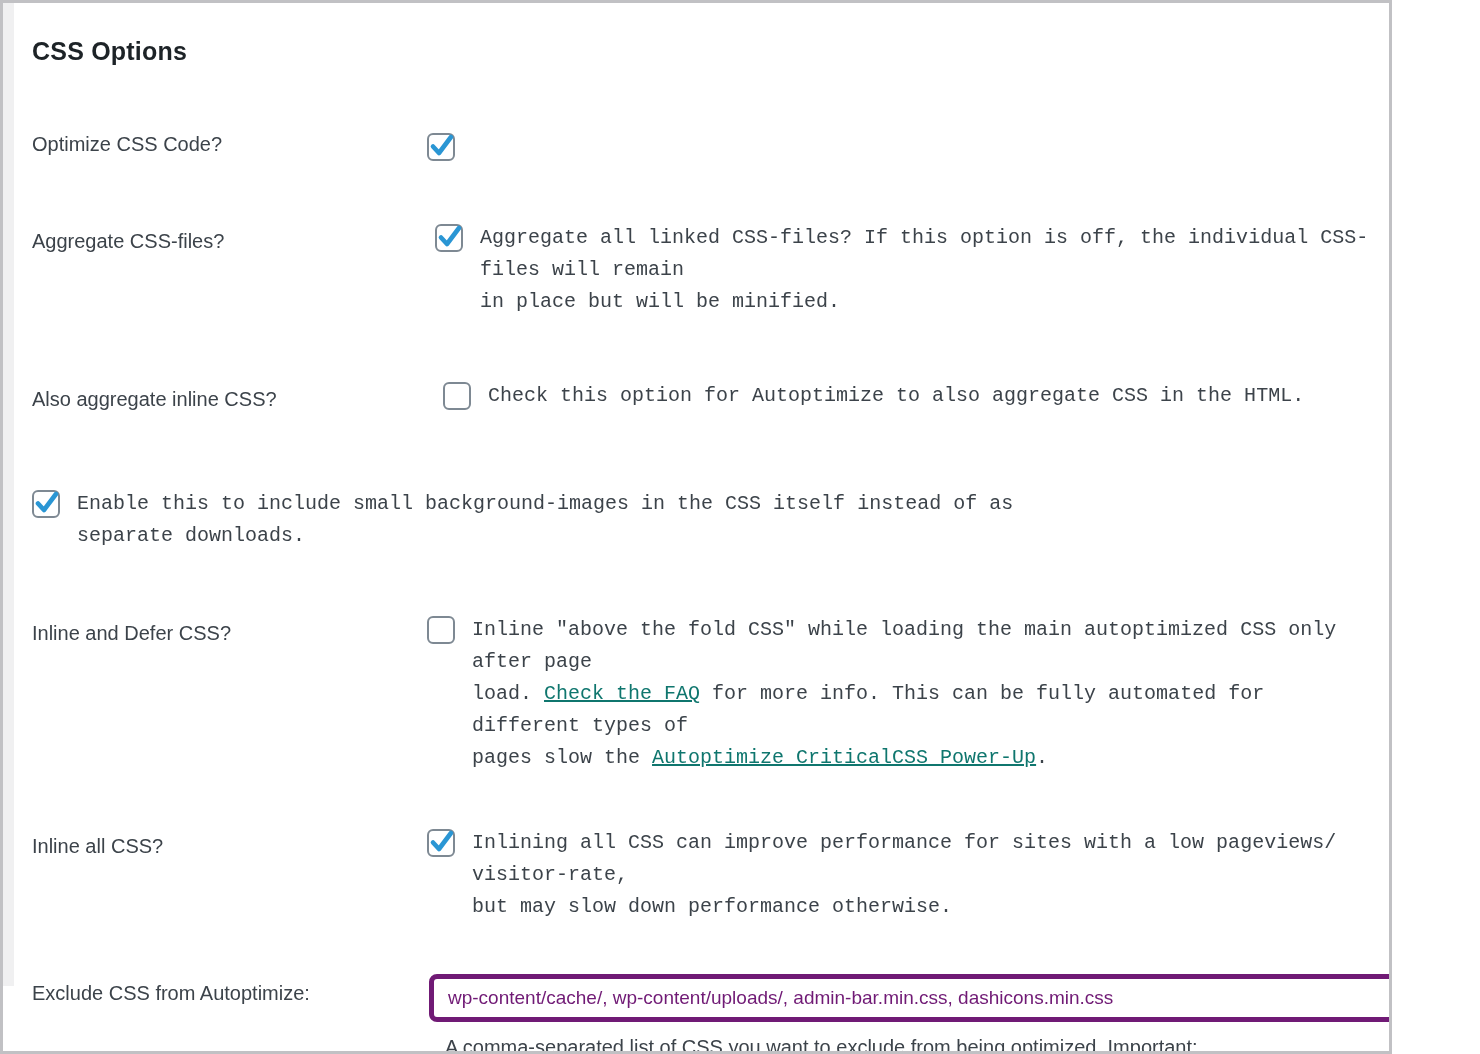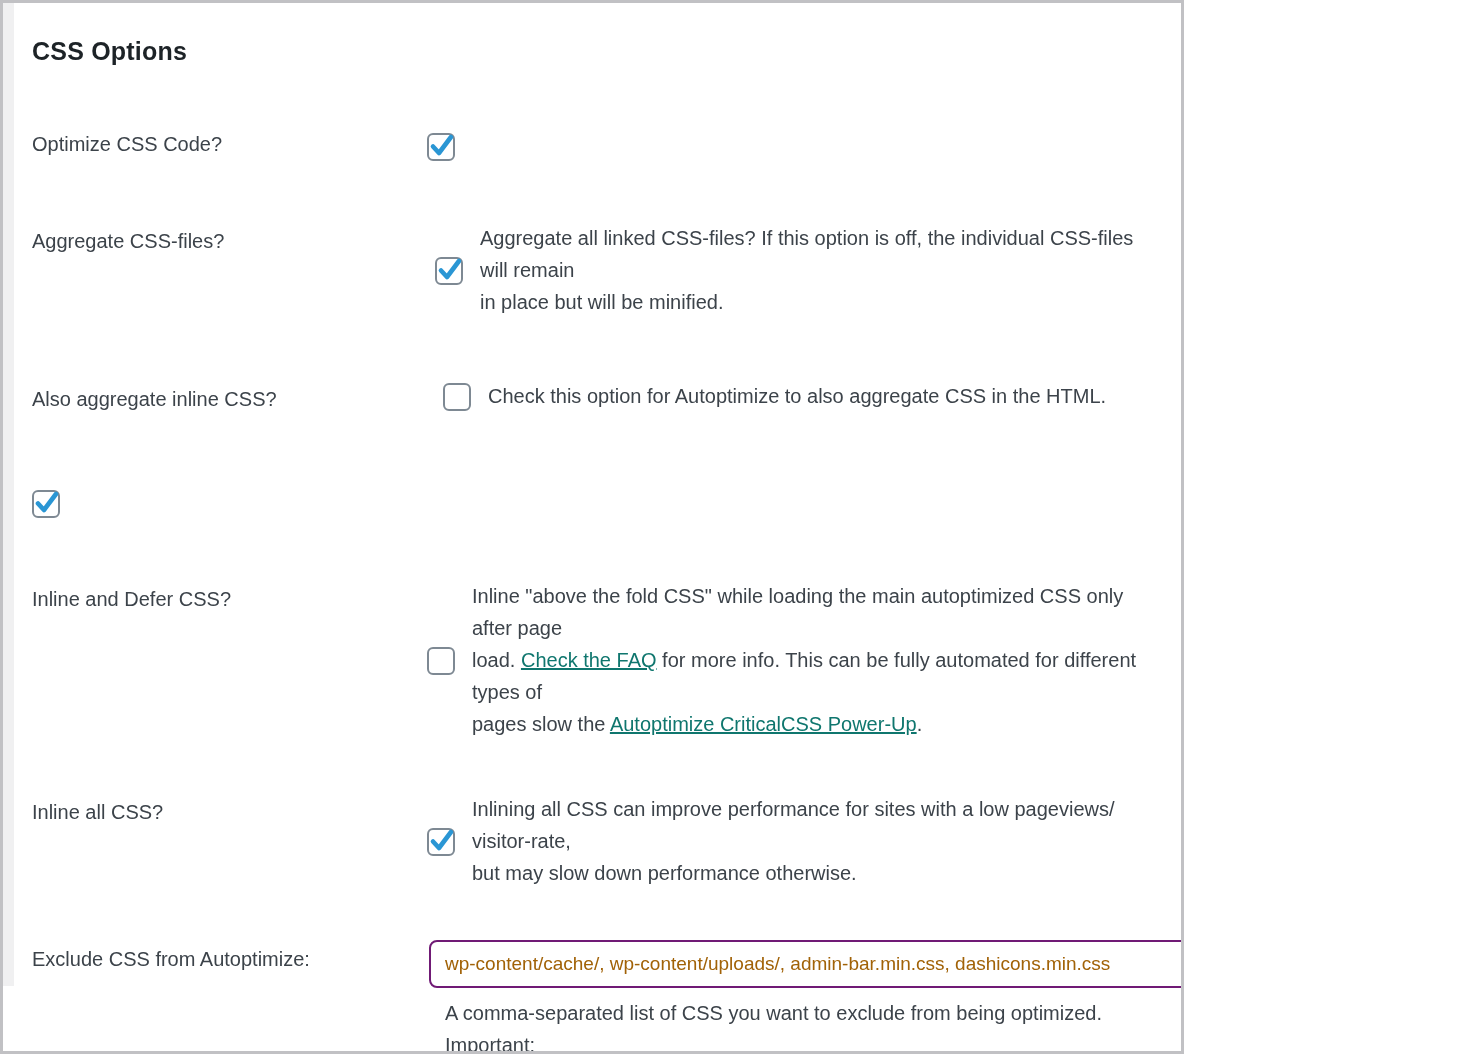--- a/index.html
+++ b/index.html
@@ -1,19 +1,19 @@
 <!DOCTYPE html>
 <html><head>
 <meta charset="utf-8">
 <style>
   html,body{margin:0;padding:0;background:#ffffff;}
   body{font-family:"Liberation Sans", sans-serif;}
   .frame{
     position:relative;
-    width:1184px;height:1054px;
+    width:1392px;height:1054px;
     box-sizing:border-box;
     border:3px solid #c1c1c4;
     background:#ffffff;
     overflow:hidden;
     color:#3c434a;
   }
   .gutter{
     position:absolute;left:0;top:0;
     width:11px;height:983px;
     background:#f0f0f1;
@@ -33,21 +33,21 @@
   }
   .row{display:flex;align-items:flex-start;}
   .label{
     flex:0 0 395px;width:395px;
     padding-top:3px;
     font-size:20px;
     line-height:33px;
     white-space:pre-line;
     color:#3c434a;
   }
-  .control{flex:1;display:flex;align-items:center;min-width:0;}
+  .control{flex:1;display:flex;align-items:flex-start;min-width:0;font-family:Liberation Mono, monospace;}
   .checkbox{
     flex:0 0 28px;width:28px;height:28px;
     box-sizing:border-box;
     border:2px solid #7e8993;
     border-radius:6px;
     background:#fff;
     margin:2px 17px 0 0;
     position:relative;
     cursor:pointer;
     color:#2a96d4;
@@ -69,27 +69,27 @@
   .mt-r3{margin-top:62px;gap:16px;}
   .mt-r4{margin-top:72px;}
   .mt-r5{margin-top:62px;}
   .mt-r6{margin-top:53px;}
   .mt-r7{margin-top:51px;}
   .input-col{flex:1;min-width:0;}
   .text-input{
     display:block;
     width:997px;height:48px;
     box-sizing:border-box;
-    border:2px solid #701a75;
+    border:5px solid #701a75;
     border-radius:8px;
     padding:0 14px;
     margin-left:2px;
     font-family:"Liberation Sans", sans-serif;
     font-size:19px;
-    color:#a16207;
+    color:#701a75;
     background:#fff;
     outline:none;
   }
   .help{
     margin-top:9px;
     margin-left:18px;
     font-size:20px;
     line-height:32px;
     white-space:pre-line;
     color:#3c434a;
@@ -138,20 +138,22 @@
       </div>
     </div>
 
     <div class="row mt-r4">
       <div class="control">
         <span class="checkbox checked" role="checkbox" aria-checked="true" style="color: rgb(42, 150, 212);">
           <svg width="30" height="30" viewBox="0 0 30 30">
               <path d="M6 15.5 L12 22 L24 6" fill="none" stroke="currentColor" stroke-width="4.6" stroke-linecap="round" stroke-linejoin="round"></path>
             </svg>
         </span>
+        <div class="desc">Enable this to include small background-images in the CSS itself instead of as
+separate downloads.</div>
       </div>
     </div>
 
     <div class="row mt-r5">
       <div class="label">Inline and Defer CSS?</div>
       <div class="control">
         <span class="checkbox" role="checkbox" aria-checked="false" style="color: rgb(42, 150, 212);">
           
         </span>
         <div class="desc"><span>Inline "above the fold CSS" while loading the main autoptimized CSS only after page</span><br><span>load. </span><a href="#">Check the FAQ</a><span> for more info. This can be fully automated for different types of</span><br><span>pages slow the </span><a href="#">Autoptimize CriticalCSS Power-Up</a><span>.</span></div>

